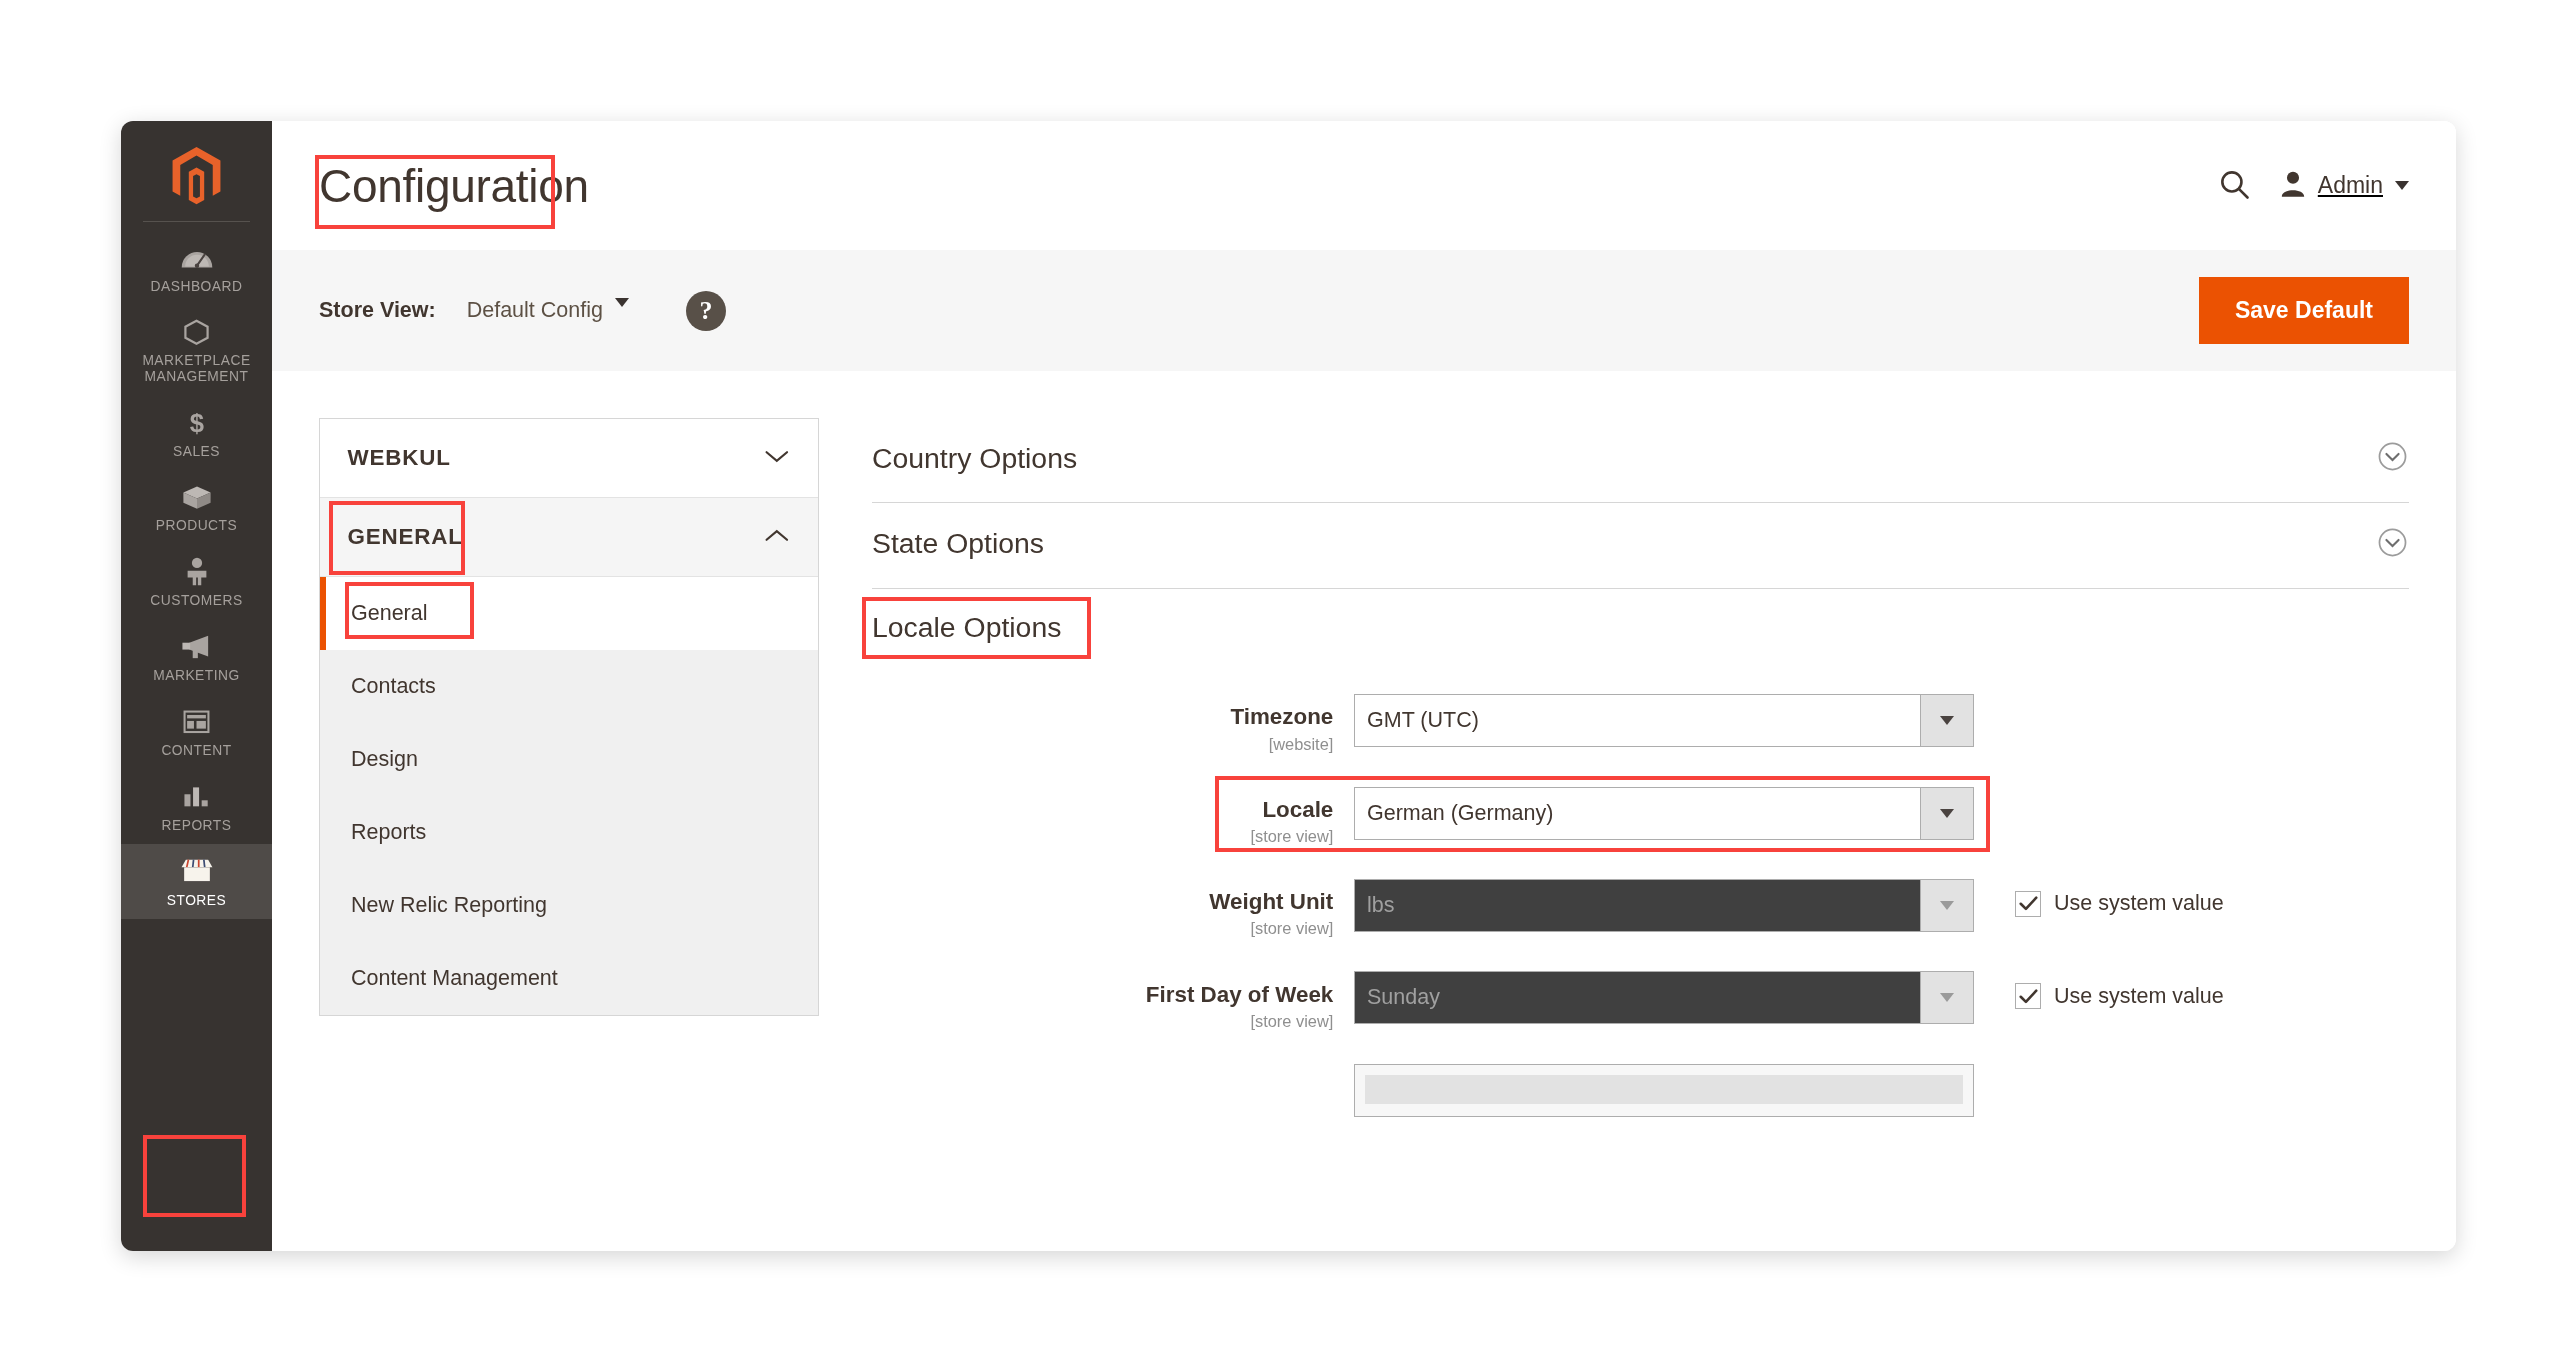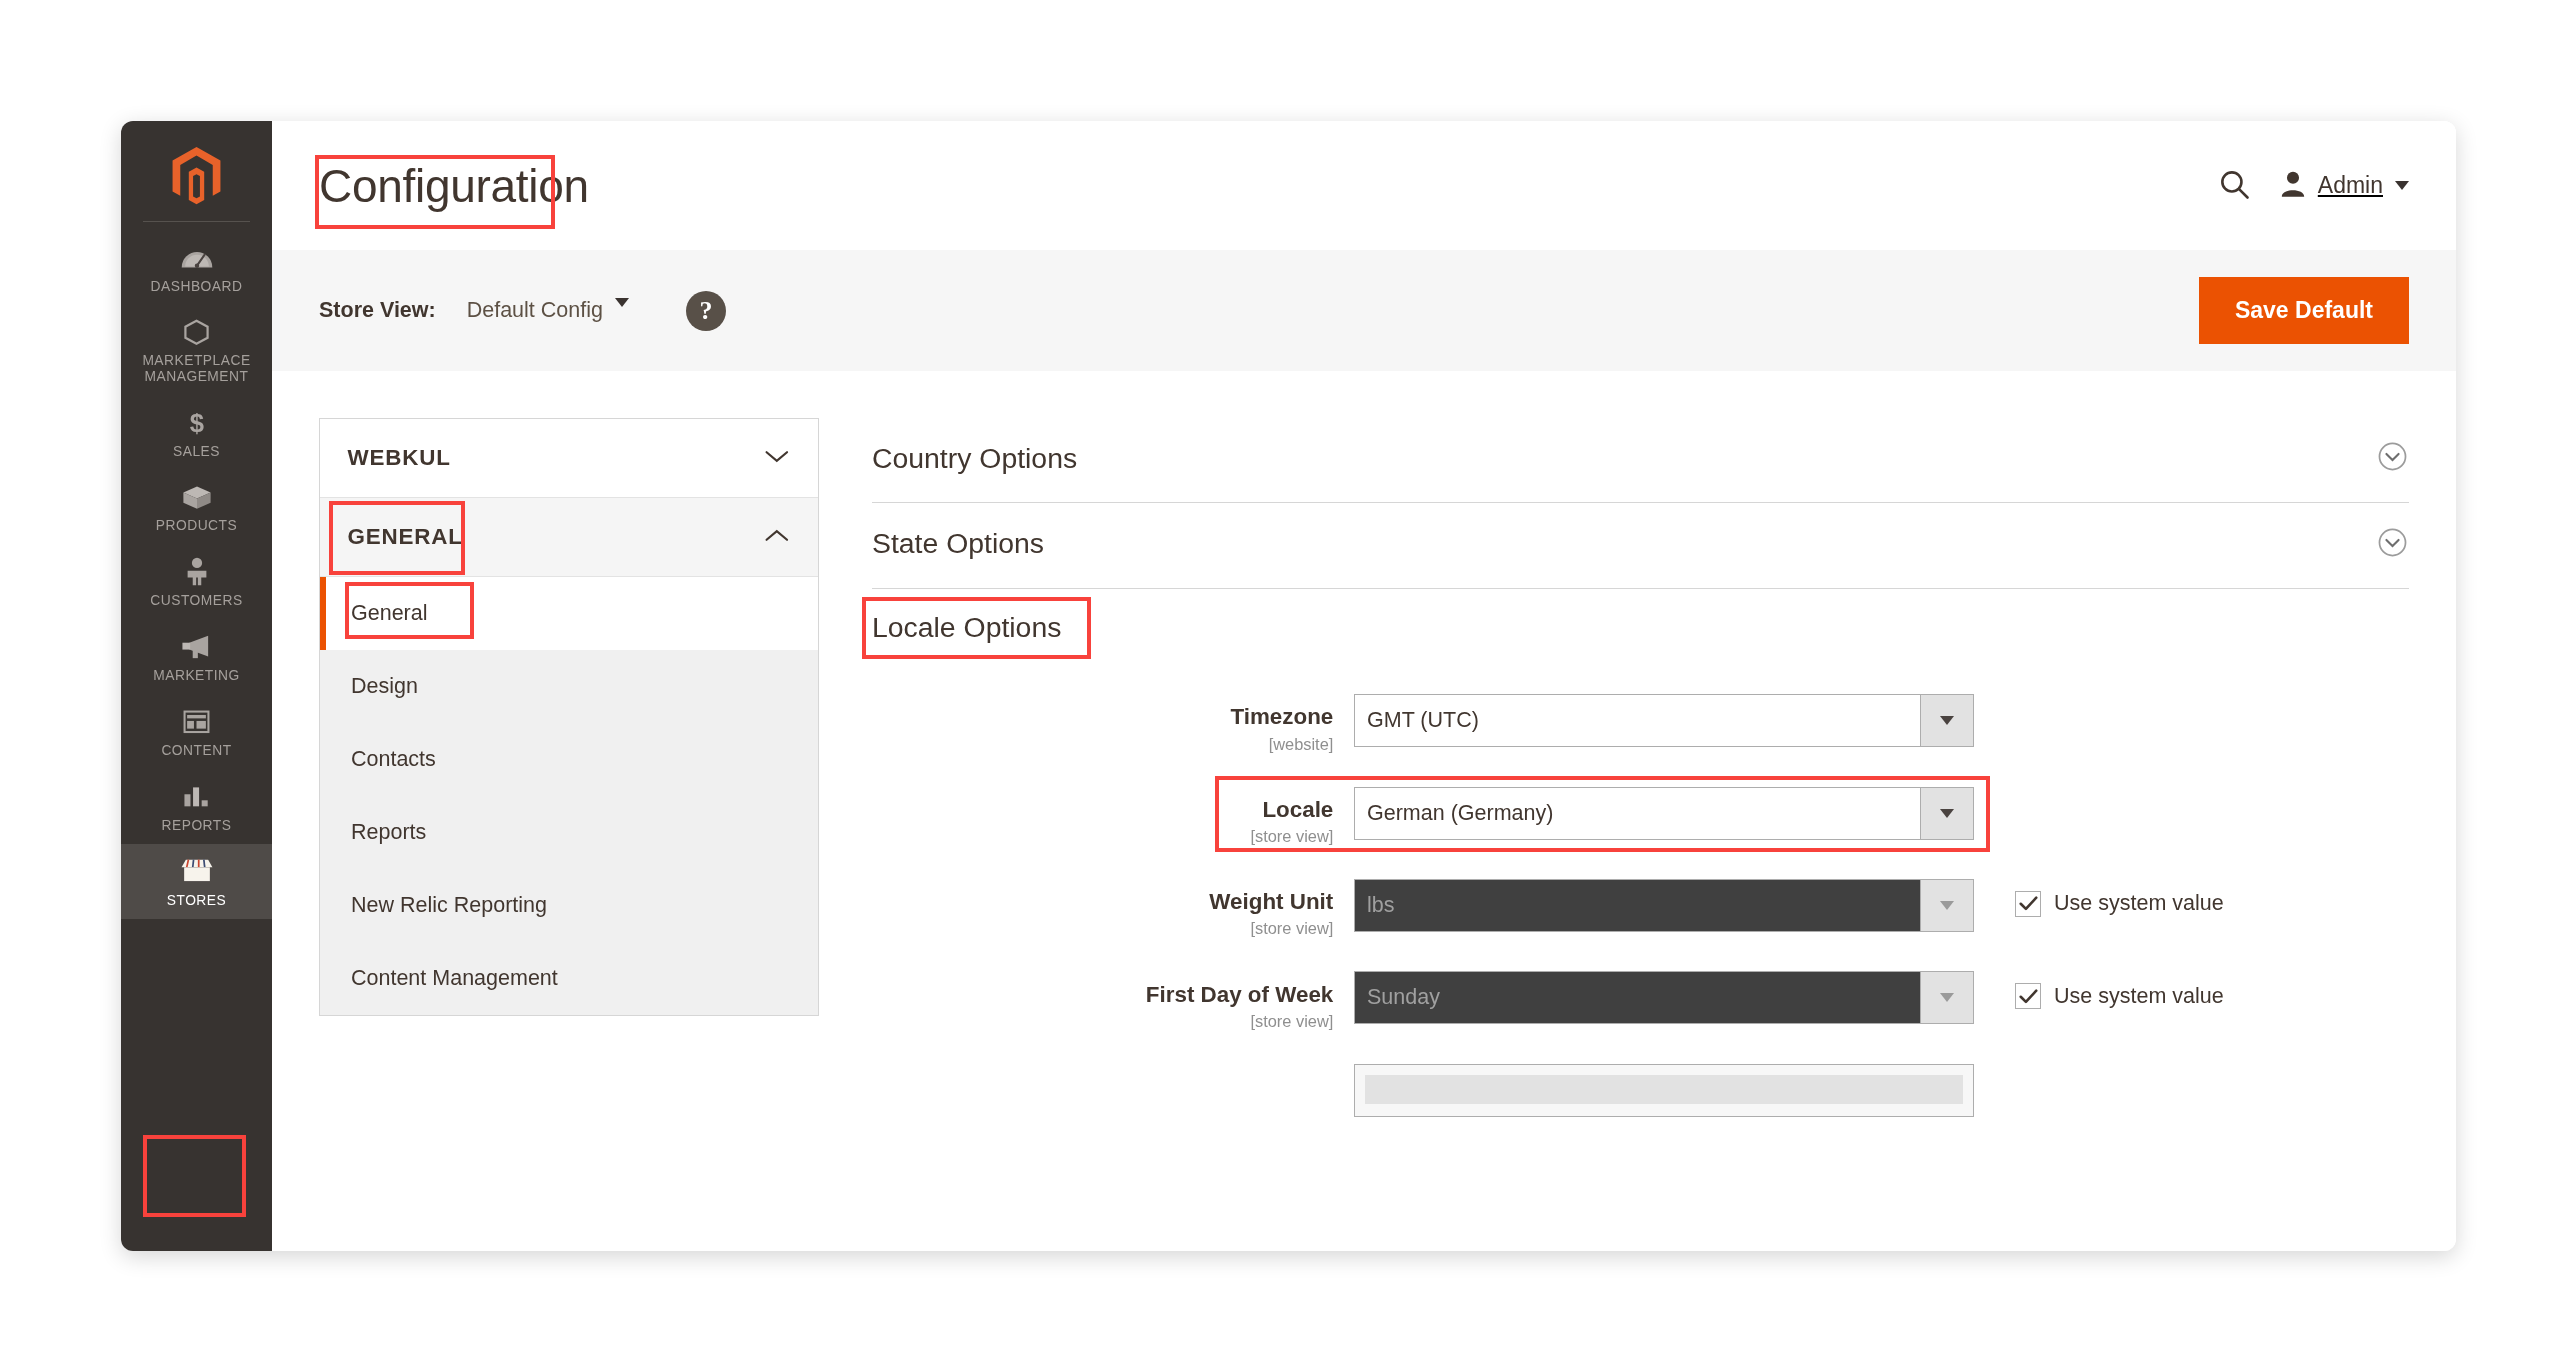--- a/index.html
+++ b/index.html
@@ -441,24 +441,24 @@
           </span>
           <div class="annot" style="left:8.6px; top:3.4px; width:136px; height:74px;"></div>
         </div>
 
         <div class="cfg-sub-list">
           <div class="cfg-sub-item active">
             <span>General</span>
             <div class="annot" style="left:19px; top:5.2px; width:129px; height:57px;"></div>
           </div>
           <div class="cfg-sub-item">
+            <span>Contacts</span>
+          </div>
+          <div class="cfg-sub-item">
             <span>Design</span>
-          </div>
-          <div class="cfg-sub-item">
-            <span>Contacts</span>
           </div>
           <div class="cfg-sub-item">
             <span>Reports</span>
           </div>
           <div class="cfg-sub-item">
             <span>New Relic Reporting</span>
           </div>
           <div class="cfg-sub-item">
             <span>Content Management</span>
           </div>

